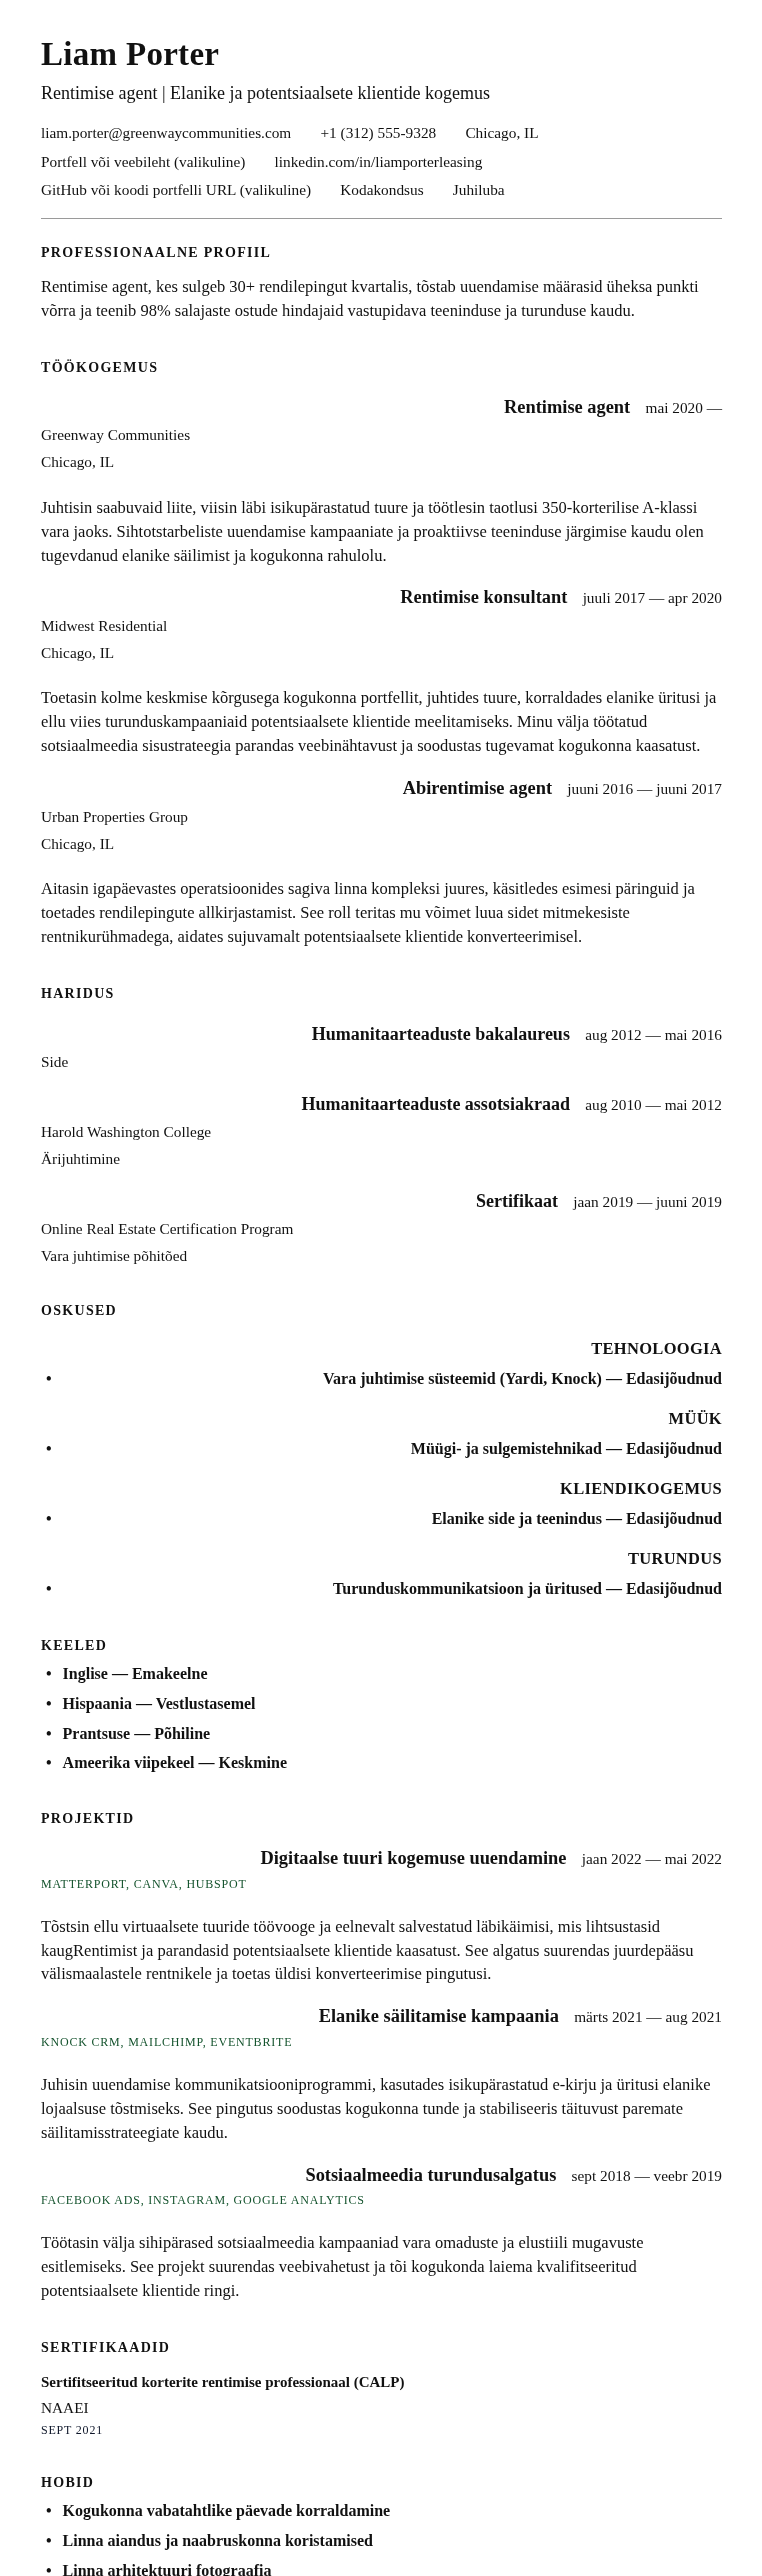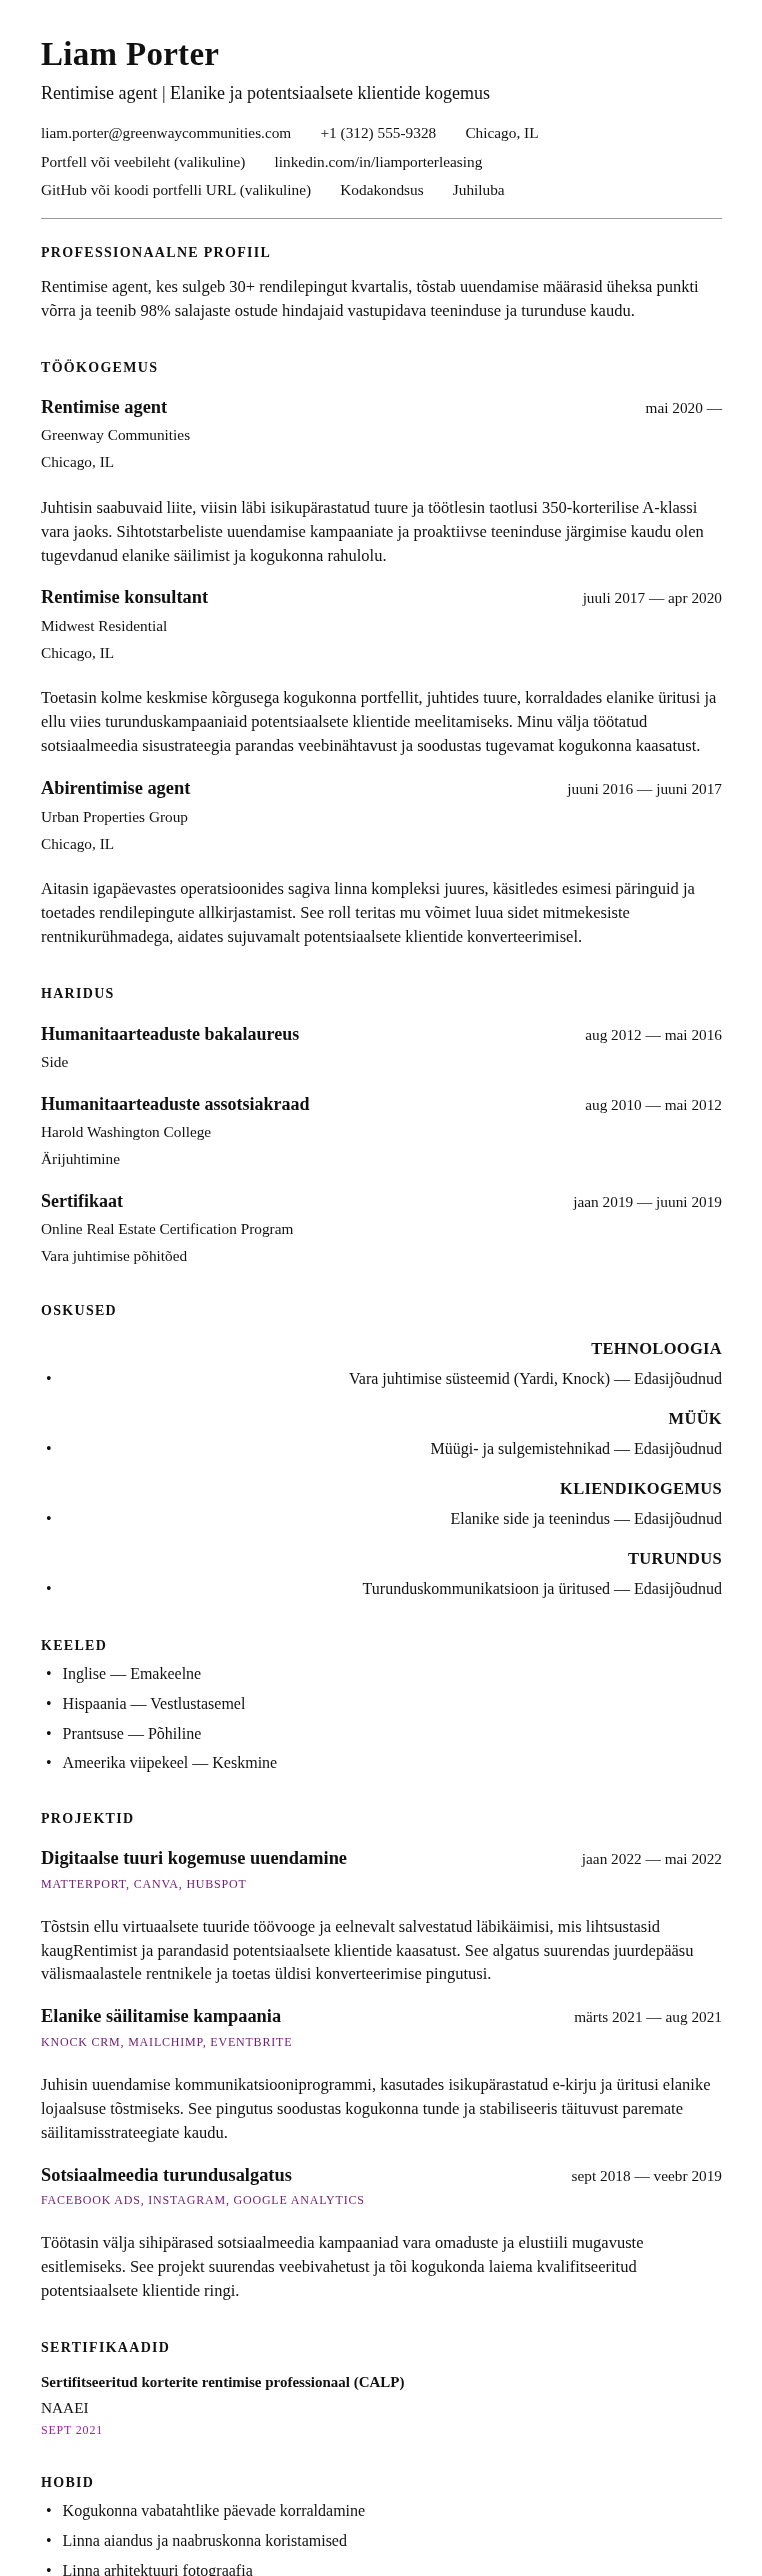--- a/index.html
+++ b/index.html
@@ -53,37 +53,37 @@
   .profile-text {
     font-size: 16.5px;
     line-height: 1.45;
     margin-top: 12.7px;
   }
 
   
   .entry { margin-top: 19px; }
   .head-row {
     display: flex;
-    justify-content: space-between;
+    justify-content: flex-end;
     align-items: baseline;
     gap: 15.3px;
   }
   .entry-title { font-size: 18.4px; font-weight: bold; line-height: 1.25; }
   .dates { font-size: 15.3px; white-space: nowrap; }
   .meta { font-size: 15.3px; margin-top: 6.4px; line-height: 1.35; }
   .desc {
     font-size: 16.5px;
     line-height: 1.45;
     margin-top: 23px;
     margin-bottom: 5.1px;
   }
   .tools {
     font-size: 12px;
     letter-spacing: 0.8px;
-    color: #701a75;
+    color: #14532d;
     margin-top: 6.4px;
   }
 
   
   .edu { margin-top: 20.3px; }
   .edu-title { font-size: 18px; font-weight: bold; line-height: 1.25; }
 
   
   .skill-group { margin-top: 19px; text-align: right; }
   .skill-group-name { font-size: 16.5px; font-weight: bold; letter-spacing: 0.3px; }
@@ -93,34 +93,35 @@
     list-style: none;
     margin: 9px 0 0 0;
     padding: 0;
     font-size: 16px;
   }
   ul.bullets li {
     position: relative;
     padding-left: 21.6px;
     margin-top: 7.6px;
     line-height: 1.38;
+    font-weight: bold;
   }
   ul.bullets li::before {
     content: "\2022";
     position: absolute;
     left: 5.1px;
   }
 
   
   .cert-title { font-size: 15px; font-weight: bold; margin-top: 16.5px; line-height: 1.3; }
   .cert-issuer { font-size: 15.3px; margin-top: 6.4px; }
   .cert-date {
     font-size: 12px;
     letter-spacing: 0.8px;
-    color: #a21caf;
+    color: #0f172a;
     margin-top: 5.7px;
   }
 </style>
 </head>
 <body>
 
 <div class="page">
 
   <header>
     <h1 class="name">Liam Porter</h1>

